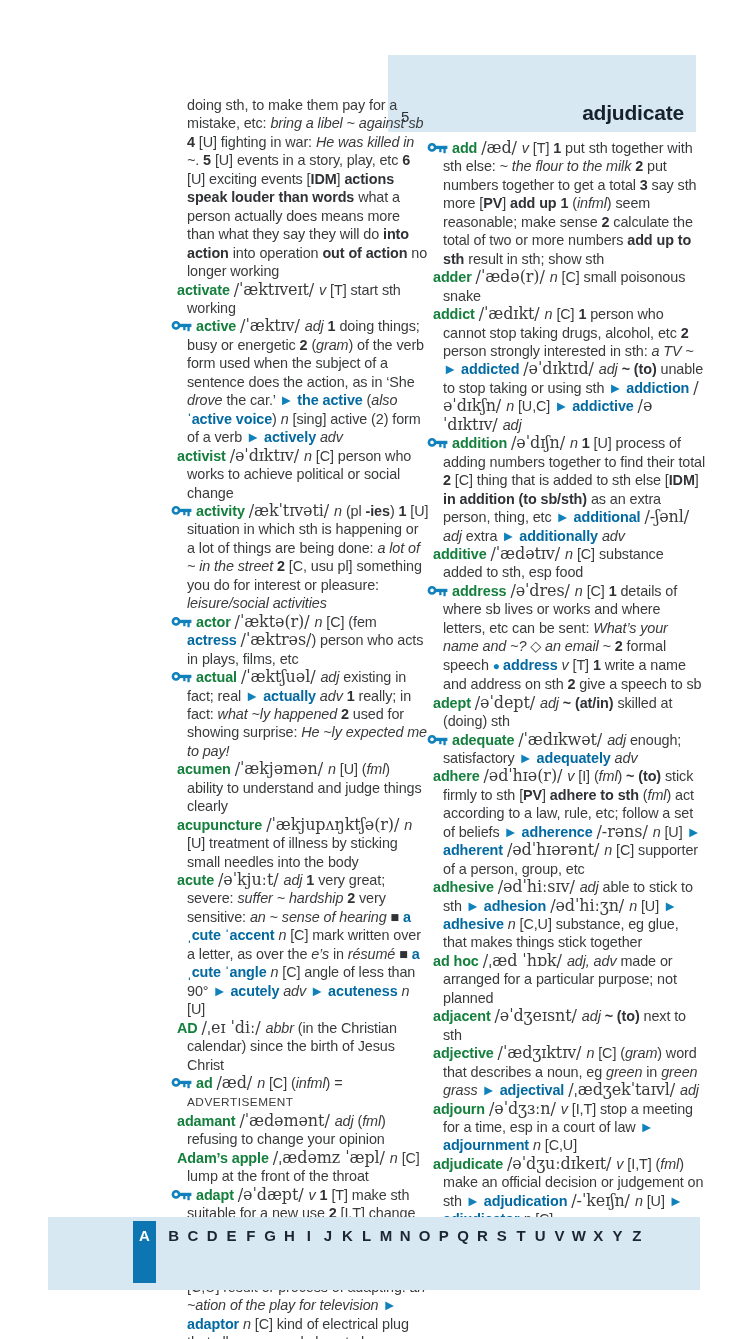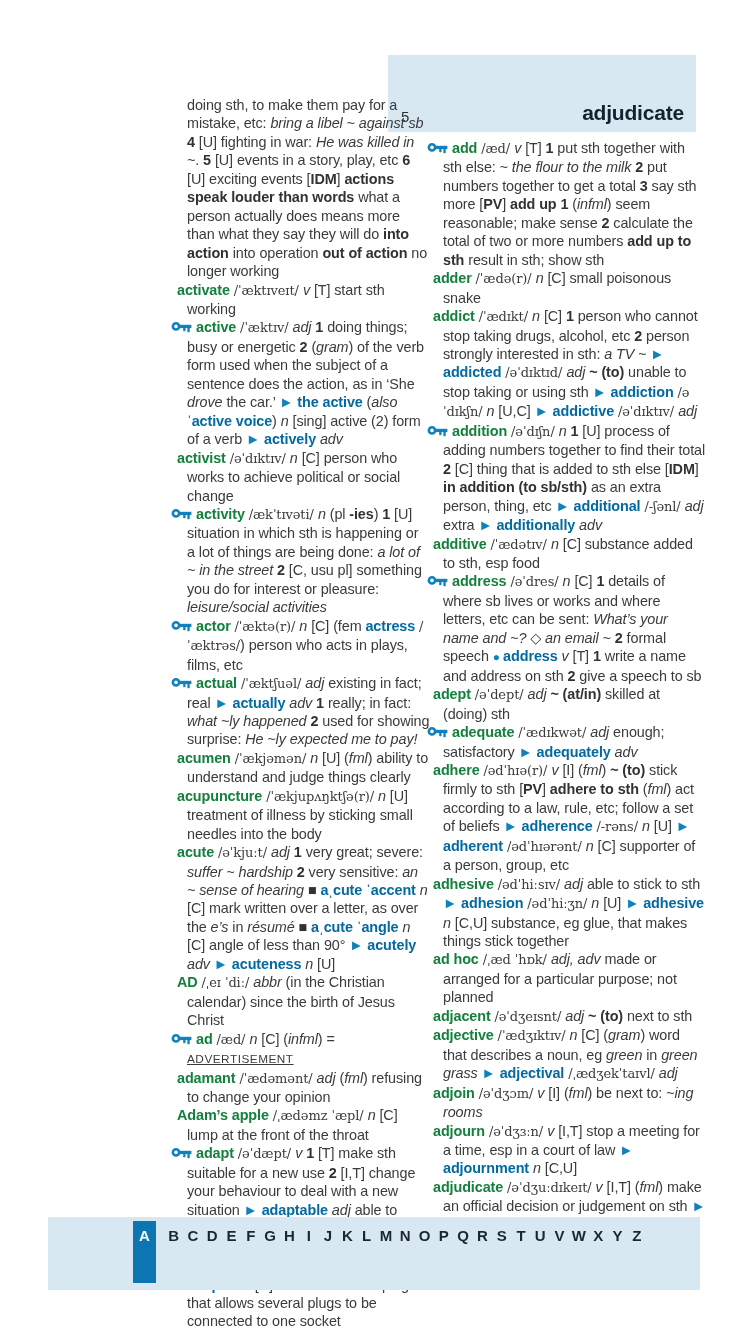--- a/index.html
+++ b/index.html
@@ -14,22 +14,22 @@
   .col-left{left:133px;top:96px;width:253px;}
   .col-right{left:389px;top:139px;width:273px;}
   .entry{font-size:14.4px;line-height:18.45px;color:#3a3b3d;margin:0;
          padding-left:10px;text-indent:-10px;letter-spacing:-0.1px;}
   .entry.cont{text-indent:0;}
   .r-hw{color:#15803d;font-weight:bold;}
   .r-bb{color:#0369a1;font-weight:bold;}
   .r-ar{color:#1181bb;}
   .r-b{font-weight:bold;color:#303236;}
   .r-i{font-style:italic;}
-  .r-ph{font-family:"DejaVu Serif","Liberation Serif",serif;font-size:13px;}
-  .r-sc{font-size:11.8px;letter-spacing:0.5px;text-decoration:underline;}
+  .r-ph{font-family:"DejaVu Serif","Liberation Serif",serif;font-size:16px;}
+  .r-sc{font-size:11.8px;letter-spacing:0.5px;}
   .r-sq{color:#303236;}
   .r-dot{color:#1181bb;font-size:12px;}
   .keyicon{display:inline-block;vertical-align:-1px;margin-left:-6px;margin-right:4px;}
   .bottom-band{position:absolute;left:48px;top:1217px;width:652px;height:73px;background:#d8e8f2;}
   .alpha-row{position:absolute;left:85px;top:6px;display:flex;align-items:flex-start;}
   .alpha-letter{width:19.3px;text-align:center;font-size:15px;font-weight:bold;color:#1c2631;
                 line-height:20px;padding-top:3px;}
   .alpha-letter.active{width:23px;height:62px;margin-top:-2px;margin-right:8px;
                        background:#0d76b2;color:#ffffff;box-sizing:border-box;padding-top:5px;}
 </style>
@@ -117,21 +117,20 @@
       <circle cx="5" cy="5.4" r="3.1" fill="none" stroke="#1181bb" stroke-width="2.6"></circle>
       <rect x="8" y="3.8" width="12.4" height="3.3" fill="#1181bb"></rect>
       <rect x="12.2" y="6.8" width="2.3" height="3.4" fill="#1181bb"></rect>
       <rect x="16.4" y="6.8" width="2.3" height="4.4" fill="#1181bb"></rect>
     </svg><span class="r-hw">adequate </span><span class="r-ph">/ˈædɪkwət/ </span><span class="r-i">adj </span><span class="r-n">enough; satisfactory </span><span class="r-ar">► </span><span class="r-bb">adequately </span><span class="r-i">adv</span></p>
       <p class="entry"><span class="r-hw">adhere </span><span class="r-ph">/ədˈhɪə(r)/ </span><span class="r-i">v </span><span class="r-n">[I] (</span><span class="r-i">fml</span><span class="r-n">) </span><span class="r-b">~ (to) </span><span class="r-n">stick firmly to sth [</span><span class="r-b">PV</span><span class="r-n">] </span><span class="r-b">adhere to sth </span><span class="r-n">(</span><span class="r-i">fml</span><span class="r-n">) act according to a law, rule, etc; follow a set of beliefs </span><span class="r-ar">► </span><span class="r-bb">adherence </span><span class="r-ph">/-rəns/ </span><span class="r-i">n </span><span class="r-n">[U] </span><span class="r-ar">► </span><span class="r-bb">adherent </span><span class="r-ph">/ədˈhɪərənt/ </span><span class="r-i">n </span><span class="r-n">[C] supporter of a person, group, etc</span></p>
       <p class="entry"><span class="r-hw">adhesive </span><span class="r-ph">/ədˈhiːsɪv/ </span><span class="r-i">adj </span><span class="r-n">able to stick to sth </span><span class="r-ar">► </span><span class="r-bb">adhesion </span><span class="r-ph">/ədˈhiːʒn/ </span><span class="r-i">n </span><span class="r-n">[U] </span><span class="r-ar">► </span><span class="r-bb">adhesive </span><span class="r-i">n </span><span class="r-n">[C,U] substance, eg glue, that makes things stick together</span></p>
       <p class="entry"><span class="r-hw">ad hoc </span><span class="r-ph">/ˌæd ˈhɒk/ </span><span class="r-i">adj, adv </span><span class="r-n">made or arranged for a particular purpose; not planned</span></p>
       <p class="entry"><span class="r-hw">adjacent </span><span class="r-ph">/əˈdʒeɪsnt/ </span><span class="r-i">adj </span><span class="r-b">~ (to) </span><span class="r-n">next to sth</span></p>
       <p class="entry"><span class="r-hw">adjective </span><span class="r-ph">/ˈædʒɪktɪv/ </span><span class="r-i">n </span><span class="r-n">[C] (</span><span class="r-i">gram</span><span class="r-n">) word that describes a noun, eg </span><span class="r-i">green</span><span class="r-n"> in </span><span class="r-i">green grass </span><span class="r-ar">► </span><span class="r-bb">adjectival </span><span class="r-ph">/ˌædʒekˈtaɪvl/ </span><span class="r-i">adj</span></p>
-      <p class="entry"><span class="r-hw">adjoin </span><span class="r-ph">/əˈdʒɔɪn/ </span><span class="r-i">v </span><span class="r-n">[I] (</span><span class="r-i">fml</span><span class="r-n">) be next to: </span><span class="r-i">~ing rooms</span></p>
       <p class="entry"><span class="r-hw">adjourn </span><span class="r-ph">/əˈdʒɜːn/ </span><span class="r-i">v </span><span class="r-n">[I,T] stop a meeting for a time, esp in a court of law </span><span class="r-ar">► </span><span class="r-bb">adjournment </span><span class="r-i">n </span><span class="r-n">[C,U]</span></p>
       <p class="entry"><span class="r-hw">adjudicate </span><span class="r-ph">/əˈdʒuːdɪkeɪt/ </span><span class="r-i">v </span><span class="r-n">[I,T] (</span><span class="r-i">fml</span><span class="r-n">) make an official decision or judgement on sth </span><span class="r-ar">► </span><span class="r-bb">adjudication </span><span class="r-ph">/-ˈkeɪʃn/ </span><span class="r-i">n </span><span class="r-n">[U] </span><span class="r-ar">► </span><span class="r-bb">adjudicator </span><span class="r-i">n </span><span class="r-n">[C]</span></p>
     </div>
 
   <div class="bottom-band">
     <div class="alpha-row" id="alpha-row">
         <span class="alpha-letter active">A</span>
         <span class="alpha-letter">B</span>
         <span class="alpha-letter">C</span>
         <span class="alpha-letter">D</span>

